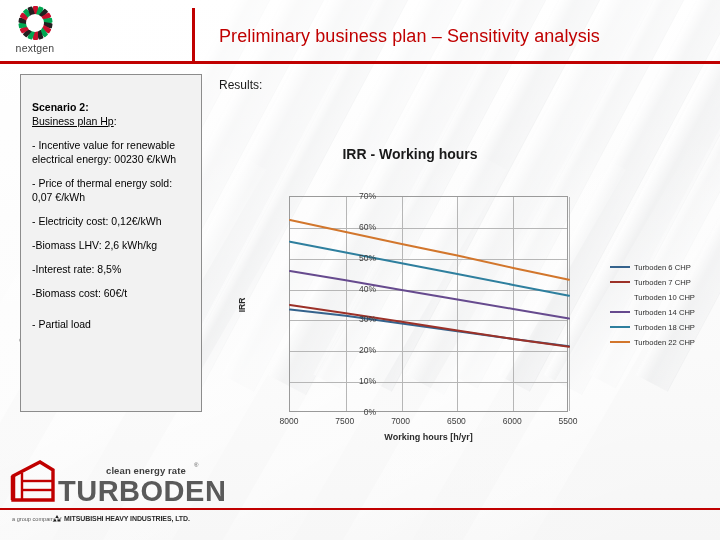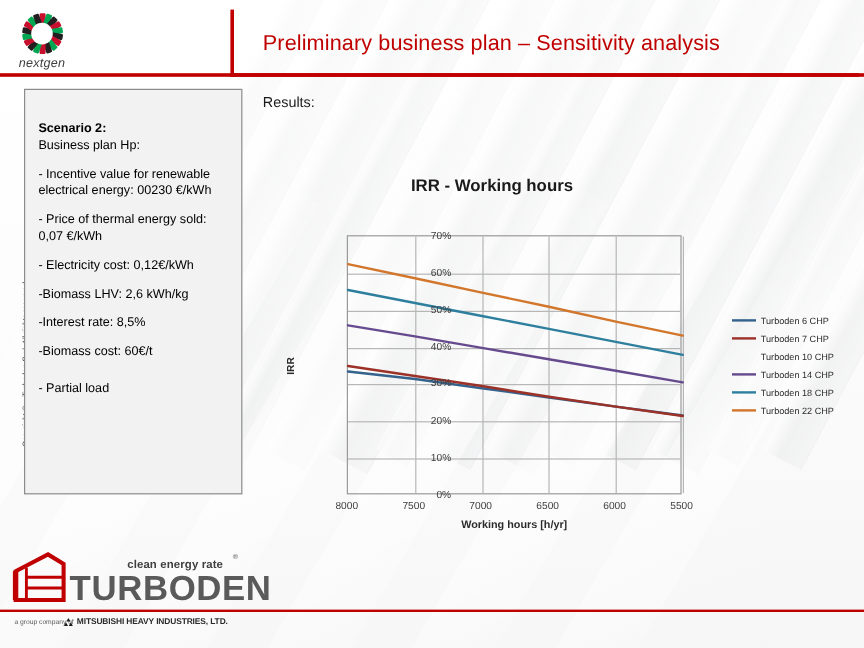--- a/index.html
+++ b/index.html
@@ -56,21 +56,21 @@
     position: absolute; left: 0px; top: 61px;
     width: 720px; height: 3px; background: #c00000;
   }
 
   
   .nextgen {
     position: absolute; left: 6px; top: 3px;
     width: 58px; height: 56px;
     background: #ffffff;
     display: flex; flex-direction: column;
-    align-items: center; justify-content: flex-end; font-style: italic;
+    align-items: center; justify-content: flex-start;
   }
   .ng-ring { position: relative; width: 42px; height: 38px; margin-top: 1px; }
   .ng-seg {
     position: absolute; left: 19px; top: 2px;
     width: 5px; height: 15px; border-radius: 1px;
     transform-origin: 50% 17px;
   }
   .ng-hole {
     position: absolute; left: 12px; top: 10px;
     width: 18px; height: 18px; border-radius: 50%;
@@ -95,21 +95,21 @@
   .scenario-box {
     position: absolute; left: 20px; top: 74px;
     width: 182px; height: 338px;
     background: #f2f2f2;
     border: 1px solid #8c8c8c;
     padding: 26px 9px 8px 11px;
     font-size: 10.5px; color: #000000; line-height: 1.33;
   }
   .sc-line { margin: 0; }
   .sc-head { font-weight: bold; }
-  .sc-underline { }
+  .sc-underline { text-decoration: underline; }
   .sc-gap { height: 10px; }
   .sc-gap-sm { height: 7px; }
 
   
   .results-label {
     position: absolute; left: 219px; top: 78px;
     font-size: 12px; color: #1a1a1a;
   }
 
   

